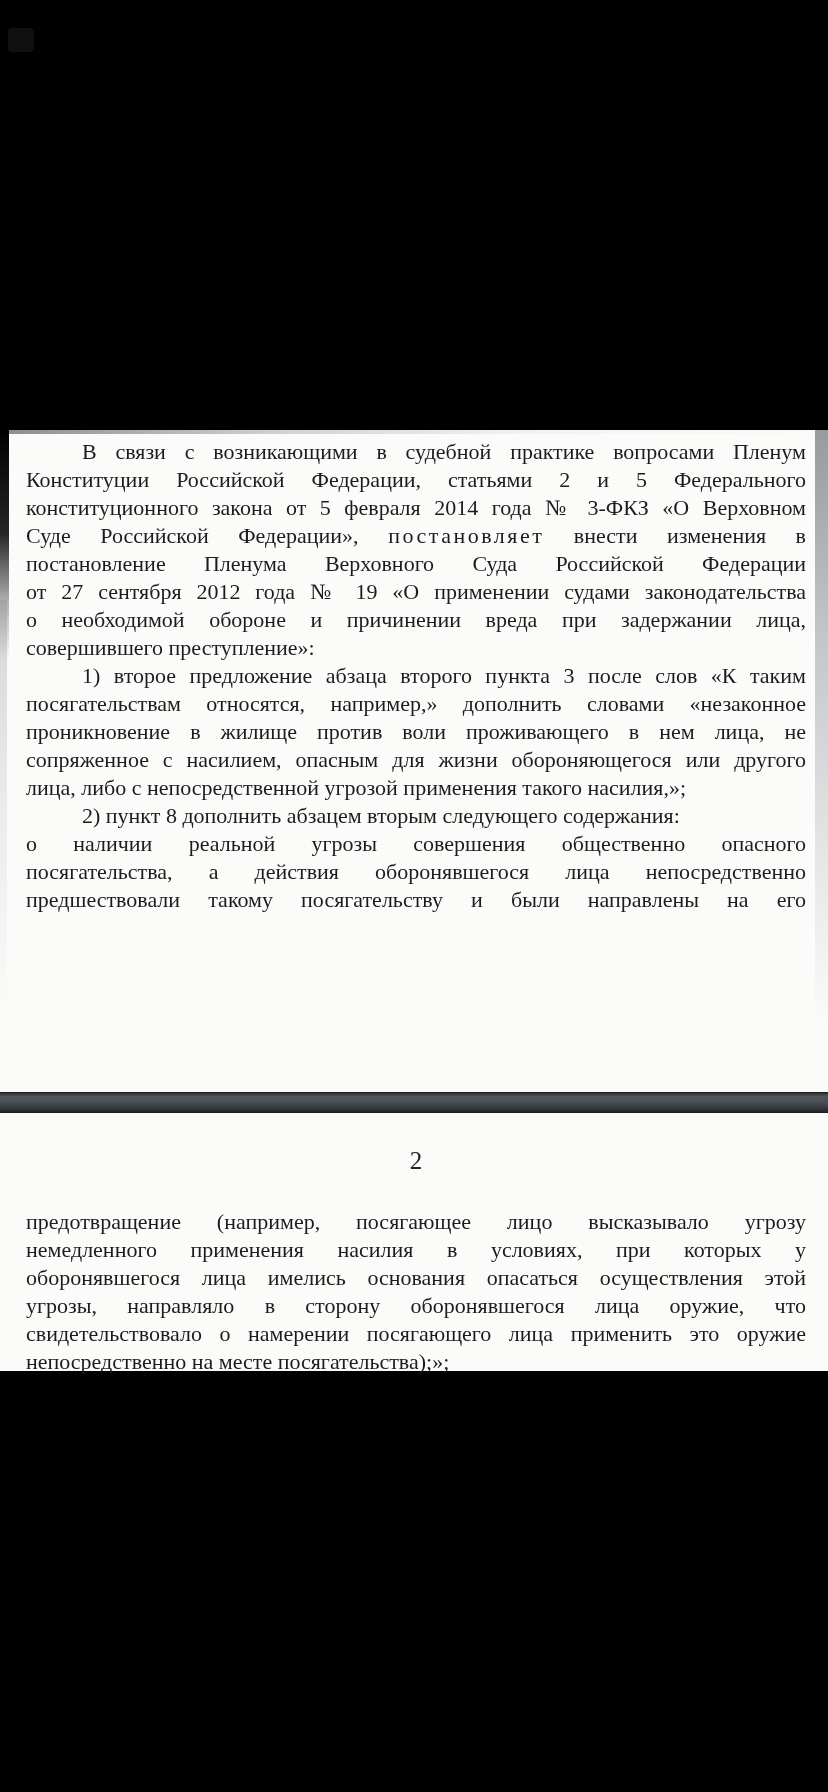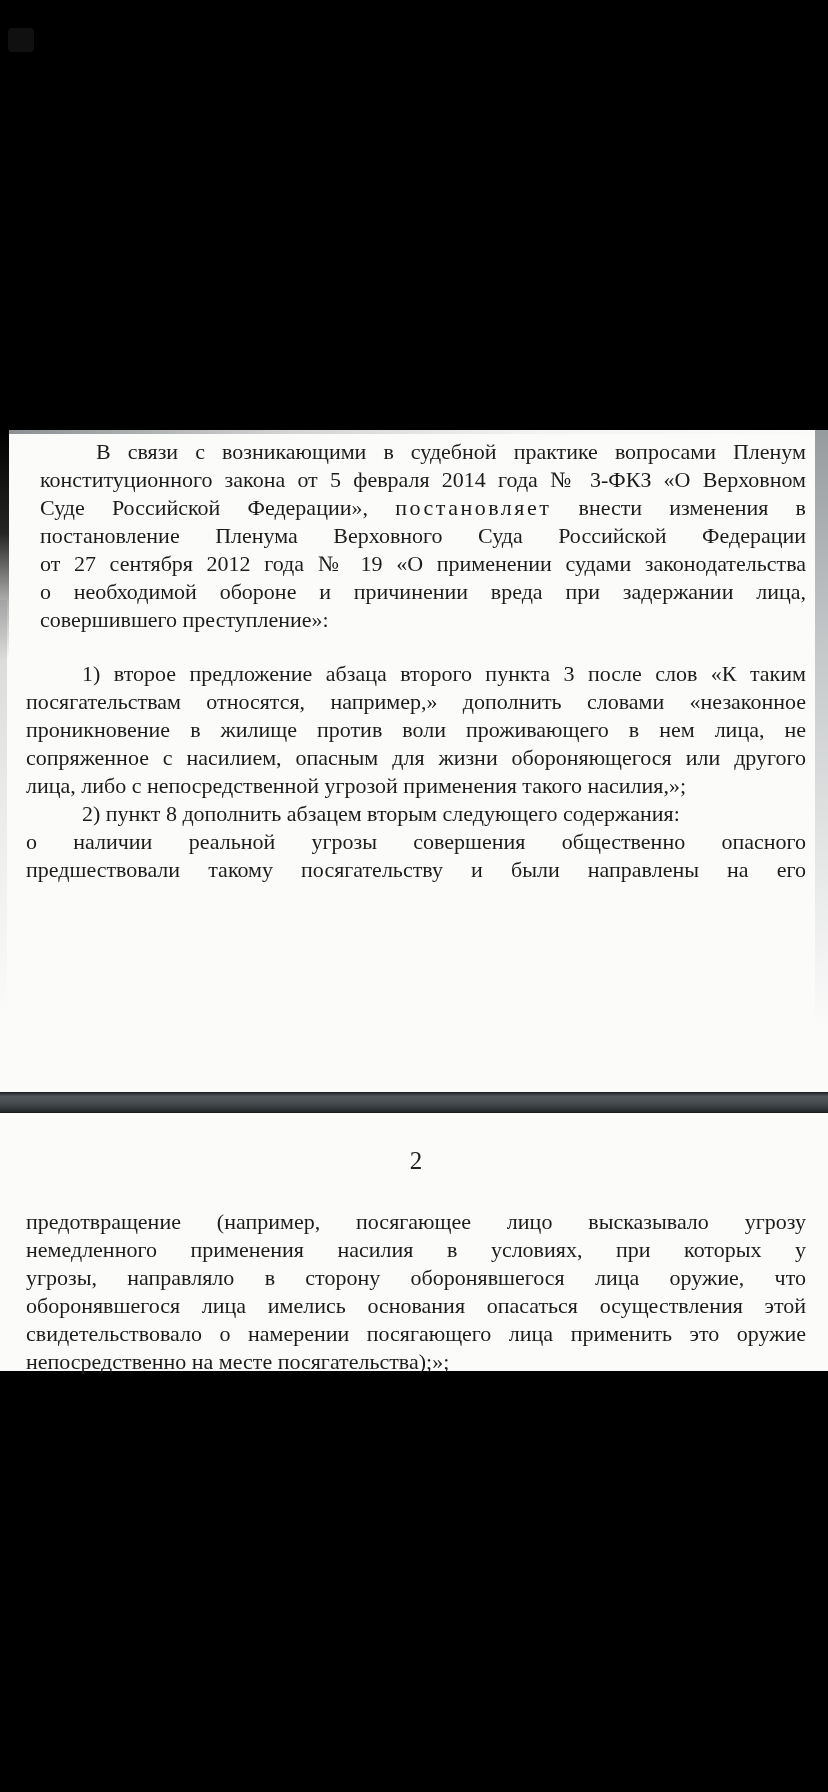--- a/index.html
+++ b/index.html
@@ -107,60 +107,62 @@
 </style>
 </head>
 <body>
 
 <div class="screen">
 
   <div class="corner-artifact"></div>
 
   <div class="page page-1">
     <div id="page1-paragraphs">
-        <div class="paragraph" style="margin-top: 2px; margin-left: 14px;">
+        <div class="paragraph" style="margin-top: 2px;">
           <div class="line indent">В связи с возникающими в судебной практике вопросами Пленум</div>
+          <div class="line">Конституции Российской Федерации, статьями 2 и 5 Федерального</div>
           <div class="line">конституционного закона от 5 февраля 2014 года № 3-ФКЗ «О Верховном</div>
           <div class="line"><span>Суде Российской Федерации», </span><span class="bold-spaced">постановляет</span><span> внести изменения в</span></div>
           <div class="line">постановление Пленума Верховного Суда Российской Федерации</div>
           <div class="line">от 27 сентября 2012 года № 19 «О применении судами законодательства</div>
           <div class="line">о необходимой обороне и причинении вреда при задержании лица,</div>
           <div class="line last">совершившего преступление»:</div>
         </div>
-        <div class="paragraph" style="margin-top: 26px;">
+        <div class="paragraph" style="">
           <div class="line indent">1) второе предложение абзаца второго пункта 3 после слов «К таким</div>
           <div class="line">посягательствам относятся, например,» дополнить словами «незаконное</div>
           <div class="line">проникновение в жилище против воли проживающего в нем лица, не</div>
           <div class="line">сопряженное с насилием, опасным для жизни обороняющегося или другого</div>
           <div class="line last">лица, либо с непосредственной угрозой применения такого насилия,»;</div>
         </div>
         <div class="paragraph" style="">
           <div class="line last indent">2) пункт 8 дополнить абзацем вторым следующего содержания:</div>
         </div>
         <div class="paragraph">
           <div class="line">о наличии реальной угрозы совершения общественно опасного</div>
+          <div class="line">посягательства, а действия оборонявшегося лица непосредственно</div>
           <div class="line">предшествовали такому посягательству и были направлены на его</div>
         </div>
       </div>
   </div>
 
   <div class="page-top-smear"></div>
   <div class="page-left-shadow"></div>
   <div class="page-left-grey"></div>
   <div class="page-right-shadow"></div>
 
   <div class="page-separator"></div>
 
   <div class="page page-2">
     <div class="page-number">2</div>
     <div id="page2-paragraphs">
         <div class="paragraph">
           <div class="line">предотвращение (например, посягающее лицо высказывало угрозу</div>
           <div class="line">немедленного применения насилия в условиях, при которых у</div>
+          <div class="line">оборонявшегося лица имелись основания опасаться осуществления этой</div>
           <div class="line">угрозы, направляло в сторону оборонявшегося лица оружие, что</div>
-          <div class="line">оборонявшегося лица имелись основания опасаться осуществления этой</div>
           <div class="line">свидетельствовало о намерении посягающего лица применить это оружие</div>
           <div class="line last">непосредственно на месте посягательства);»;</div>
         </div>
       </div>
   </div>
 
 </div>
 
 </body></html>

